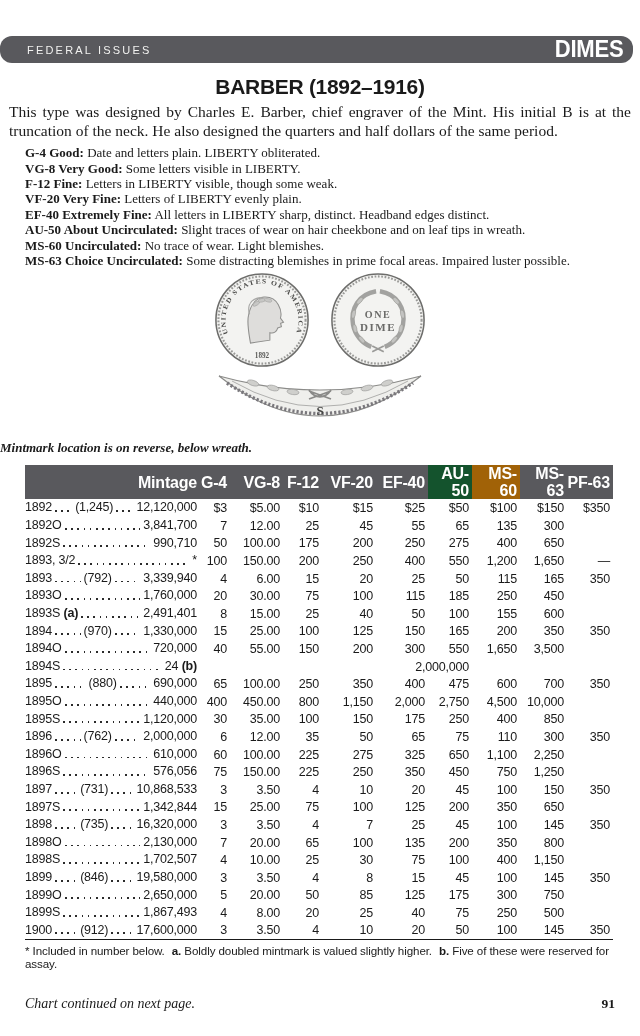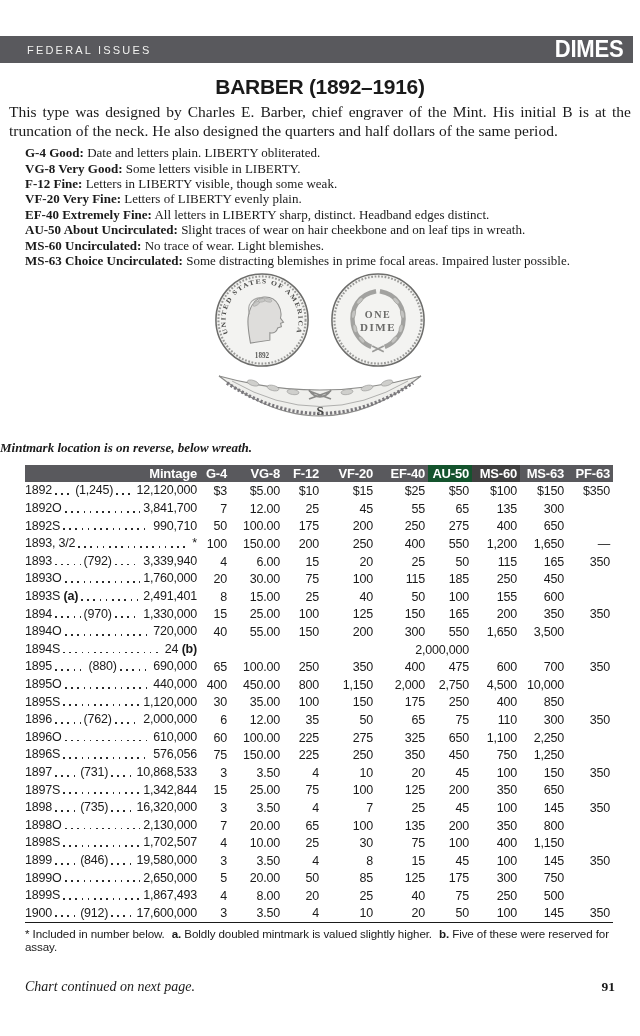--- a/index.html
+++ b/index.html
@@ -3,21 +3,21 @@
 <meta charset="utf-8">
 <style>
   html,body{margin:0;padding:0;}
   body{
     width:640px;height:1036px;overflow:hidden;background:#ffffff;
     font-family:"Liberation Serif",serif;color:#1a1a1a;
   }
   .banner{
     margin-top:36px;width:633px;height:27px;box-sizing:border-box;
     background:#59595d;color:#fff;display:flex;justify-content:space-between;
-    align-items:center;padding:0 10px 0 27px;
+    align-items:center;padding:0 10px 0 27px;border-radius:12px;
   }
   .banner .left-label{
     font-family:"Liberation Sans",sans-serif;font-size:11px;letter-spacing:2.2px;color:#f2f2f0;
   }
   .banner .right-label{
     font-family:"Liberation Sans",sans-serif;font-size:23px;font-weight:bold;letter-spacing:-.3px;color:#fff;
     transform:scaleX(.96);transform-origin:right center;
   }
   .title{
     margin:12px 0 4px;text-align:center;
@@ -35,21 +35,21 @@
   .caption{
     margin:4px 0 0;text-align:left;font-weight:bold;font-style:italic;font-size:13px;
   }
   table.prices{
     margin:9px 0 0 25px;width:588px;border-collapse:collapse;table-layout:fixed;
     font-family:"Liberation Sans",sans-serif;font-size:12.5px;letter-spacing:-.2px;
     border-bottom:1.5px solid #1a1a1a;
   }
   table.prices thead th{
     background:#59595d;color:#fff;font-weight:bold;height:17px;line-height:17px;
-    text-align:right;padding:0 3px 0 0;font-size:13px;
+    text-align:right;padding:0 3px 0 0;font-size:16px;
   }
   table.prices tbody td{
     height:17.6px;text-align:right;padding:0 3px 0 0;white-space:nowrap;overflow:visible;
   }
   td.datecell{
     display:flex;align-items:baseline;padding:0 3px 0 2px;height:17.6px;line-height:17.6px;
   }
   .leader{
     flex:1 1 auto;min-width:8px;height:1.8px;align-self:flex-end;margin:0 3px 5px 3px;
     background:repeating-linear-gradient(to right,#2b2b2b 0,#2b2b2b 1.6px,transparent 1.6px,transparent 6.2px);
@@ -159,21 +159,21 @@
   </colgroup>
   <thead>
     <tr id="thead-row">
         <th style="background: rgb(89, 89, 93);">Mintage</th>
         <th style="background: rgb(89, 89, 93);">G-4</th>
         <th style="background: rgb(89, 89, 93);">VG-8</th>
         <th style="background: rgb(89, 89, 93);">F-12</th>
         <th style="background: rgb(89, 89, 93);">VF-20</th>
         <th style="background: rgb(89, 89, 93);">EF-40</th>
         <th style="background: #14532d; margin-left: 16px;">AU-50</th>
-        <th style="background: #404040; margin-top: 44px;">MS-60</th>
+        <th style="background: #a16207; margin-top: 44px;">MS-60</th>
         <th style="background: rgb(89, 89, 93);">MS-63</th>
         <th style="background: rgb(89, 89, 93);">PF-63</th>
       </tr>
   </thead>
   <tbody id="tbody">
       <tr>
         <td class="datecell">
           <span class="yr">1892</span>
           <span class="leader"></span>
           <span class="proofs">(1,245)</span>

